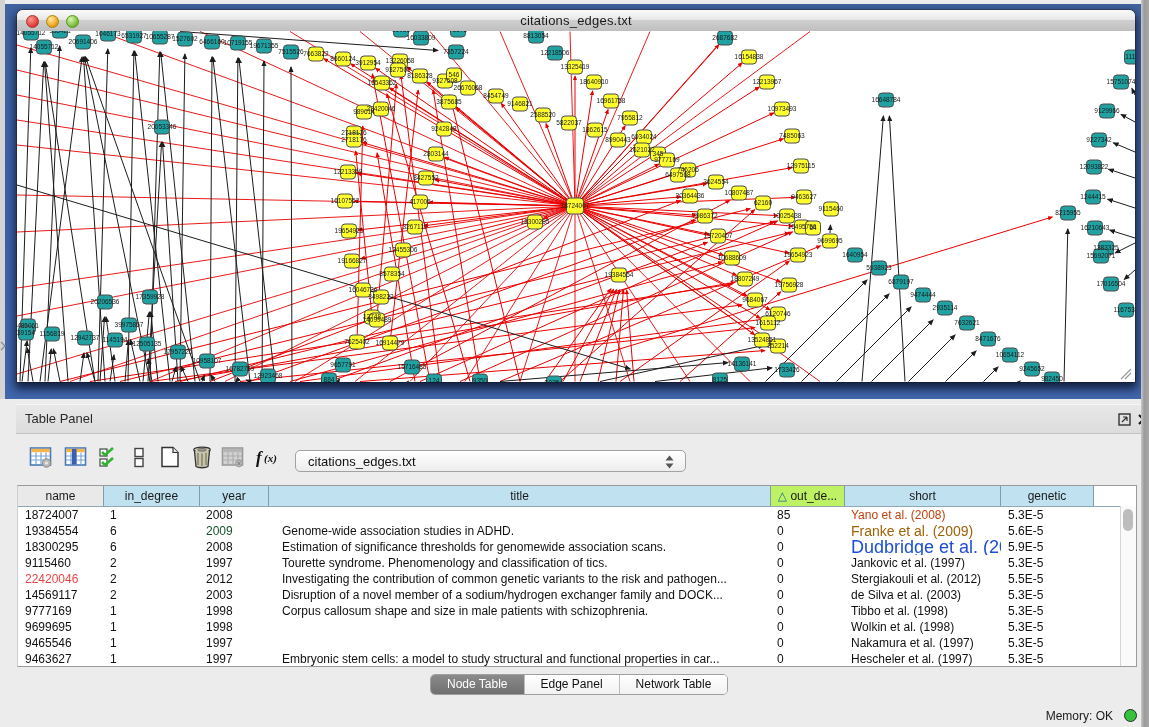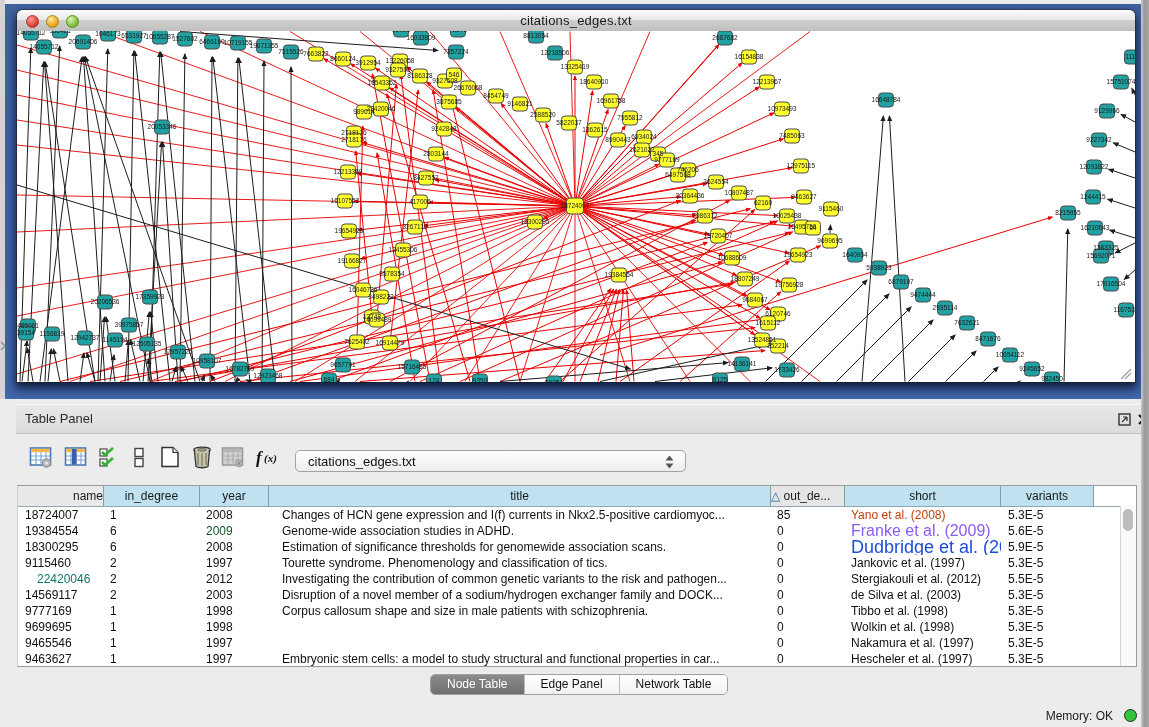--- a/index.html
+++ b/index.html
@@ -548,57 +548,56 @@
         <div id="combo">citations_edges.txt
     <svg width="11" height="14" style="position:absolute;right:10px;top:4px" viewBox="0 0 11 14">
             <path d="M5.5 0.5 L9.5 5.5 H1.5 z" fill="#555"></path>
             <path d="M5.5 13.5 L9.5 8.5 H1.5 z" fill="#555"></path>
           </svg>
   </div>
       </div>
  </div>
  <div id="tablewrap">
    <div style="position:absolute;left:0;top:0;width:1103px;height:20px;border-bottom:1px solid #8ea8b5">
-        <div style="position:absolute;left:0px;top:0;width:86px;height:20px;background:#e9e9e9;border-right:1px solid #7e9eae;box-sizing:border-box;text-align:right;line-height:20px;font-size:12px;color:#1a1a1a">name</div>
+        <div style="position:absolute;left:0px;top:0;width:86px;height:20px;background:#e9e9e9;border-right:1px solid #7e9eae;box-sizing:border-box;text-align:center;line-height:20px;font-size:12px;color:#1a1a1a">name</div>
         <div style="position:absolute;left:86px;top:0;width:96px;height:20px;background:#bfe1f0;border-right:1px solid #7e9eae;box-sizing:border-box;text-align:center;line-height:20px;font-size:12px;color:#1a1a1a">in_degree</div>
         <div style="position:absolute;left:182px;top:0;width:69px;height:20px;background:#bfe1f0;border-right:1px solid #7e9eae;box-sizing:border-box;text-align:center;line-height:20px;font-size:12px;color:#1a1a1a">year</div>
         <div style="position:absolute;left:251px;top:0;width:502px;height:20px;background:#bfe1f0;border-right:1px solid #7e9eae;box-sizing:border-box;text-align:center;line-height:20px;font-size:12px;color:#1a1a1a">title</div>
-        <div style="position:absolute;left:753px;top:0;width:74px;height:20px;background:#e5e5e5;border-right:1px solid #7e9eae;box-sizing:border-box;text-align:left;line-height:20px;font-size:12px;color:#1a1a1a"><span style="color:#1f6f9f">△</span> out_de...</div>
+        <div style="position:absolute;left:753px;top:0;width:74px;height:20px;background:#bef264;border-right:1px solid #7e9eae;box-sizing:border-box;text-align:center;line-height:20px;font-size:12px;color:#1a1a1a"><span style="color:#1f6f9f">△</span> out_de...</div>
         <div style="position:absolute;left:827px;top:0;width:156px;height:20px;background:#bfe1f0;border-right:1px solid #7e9eae;box-sizing:border-box;text-align:center;line-height:20px;font-size:12px;color:#1a1a1a">short</div>
-        <div style="position:absolute;left:983px;top:0;width:93px;height:20px;background:#bfe1f0;border-right:1px solid #7e9eae;box-sizing:border-box;text-align:center;line-height:20px;font-size:12px;color:#1a1a1a">variants</div>
+        <div style="position:absolute;left:983px;top:0;width:93px;height:20px;background:#bfe1f0;border-right:1px solid #7e9eae;box-sizing:border-box;text-align:center;line-height:20px;font-size:12px;color:#1a1a1a">genetic</div>
       </div>
    <div style="position:absolute;left:0px;top:21px;width:86px;height:16px;line-height:16px;font-size:12px;color:#111;padding-left:7px;white-space:nowrap;overflow:hidden;box-sizing:border-box">18724007</div>
       <div style="position:absolute;left:86px;top:21px;width:96px;height:16px;line-height:16px;font-size:12px;color:#111;padding-left:6px;white-space:nowrap;overflow:hidden;box-sizing:border-box">1</div>
       <div style="position:absolute;left:182px;top:21px;width:69px;height:16px;line-height:16px;font-size:12px;color:#111;padding-left:6px;white-space:nowrap;overflow:hidden;box-sizing:border-box">2008</div>
-      <div style="position:absolute;left:251px;top:21px;width:502px;height:16px;line-height:16px;font-size:12px;color:#111;padding-left:13px;white-space:nowrap;overflow:hidden;box-sizing:border-box">Changes of HCN gene expression and I(f) currents in Nkx2.5-positive cardiomyoc...</div>
       <div style="position:absolute;left:753px;top:21px;width:74px;height:16px;line-height:16px;font-size:12px;color:#111;padding-left:6px;white-space:nowrap;overflow:hidden;box-sizing:border-box">85</div>
       <div style="position:absolute;left:827px;top:21px;width:156px;height:16px;line-height:16px;font-size:12px;color:#c2410c;padding-left:6px;white-space:nowrap;overflow:hidden;box-sizing:border-box">Yano et al. (2008)</div>
       <div style="position:absolute;left:983px;top:21px;width:93px;height:16px;line-height:16px;font-size:12px;color:#111;padding-left:7px;white-space:nowrap;overflow:hidden;box-sizing:border-box">5.3E-5</div>
       <div style="position:absolute;left:0px;top:37px;width:86px;height:16px;line-height:16px;font-size:12px;color:#111;padding-left:7px;white-space:nowrap;overflow:hidden;box-sizing:border-box">19384554</div>
       <div style="position:absolute;left:86px;top:37px;width:96px;height:16px;line-height:16px;font-size:12px;color:#111;padding-left:6px;white-space:nowrap;overflow:hidden;box-sizing:border-box">6</div>
       <div style="position:absolute;left:182px;top:37px;width:69px;height:16px;line-height:16px;font-size:12px;color:#14532d;padding-left:6px;white-space:nowrap;overflow:hidden;box-sizing:border-box">2009</div>
       <div style="position:absolute;left:251px;top:37px;width:502px;height:16px;line-height:16px;font-size:12px;color:#111;padding-left:13px;white-space:nowrap;overflow:hidden;box-sizing:border-box">Genome-wide association studies in ADHD.</div>
       <div style="position:absolute;left:753px;top:37px;width:74px;height:16px;line-height:16px;font-size:12px;color:#111;padding-left:6px;white-space:nowrap;overflow:hidden;box-sizing:border-box">0</div>
-      <div style="position:absolute;left:827px;top:37px;width:156px;height:16px;line-height:16px;font-size:16px;color:#8b5cf6;padding-left:6px;white-space:nowrap;overflow:hidden;box-sizing:border-box">Franke et al. (2009)</div>
+      <div style="position:absolute;left:827px;top:37px;width:156px;height:16px;line-height:16px;font-size:14px;color:#a16207;padding-left:6px;white-space:nowrap;overflow:hidden;box-sizing:border-box">Franke et al. (2009)</div>
       <div style="position:absolute;left:983px;top:37px;width:93px;height:16px;line-height:16px;font-size:12px;color:#111;padding-left:7px;white-space:nowrap;overflow:hidden;box-sizing:border-box">5.6E-5</div>
       <div style="position:absolute;left:0px;top:53px;width:86px;height:16px;line-height:16px;font-size:12px;color:#111;padding-left:7px;white-space:nowrap;overflow:hidden;box-sizing:border-box">18300295</div>
       <div style="position:absolute;left:86px;top:53px;width:96px;height:16px;line-height:16px;font-size:12px;color:#111;padding-left:6px;white-space:nowrap;overflow:hidden;box-sizing:border-box">6</div>
       <div style="position:absolute;left:182px;top:53px;width:69px;height:16px;line-height:16px;font-size:12px;color:#111;padding-left:6px;white-space:nowrap;overflow:hidden;box-sizing:border-box">2008</div>
       <div style="position:absolute;left:251px;top:53px;width:502px;height:16px;line-height:16px;font-size:12px;color:#111;padding-left:13px;white-space:nowrap;overflow:hidden;box-sizing:border-box">Estimation of significance thresholds for genomewide association scans.</div>
       <div style="position:absolute;left:753px;top:53px;width:74px;height:16px;line-height:16px;font-size:12px;color:#111;padding-left:6px;white-space:nowrap;overflow:hidden;box-sizing:border-box">0</div>
       <div style="position:absolute;left:827px;top:53px;width:156px;height:16px;line-height:16px;font-size:18px;color:#1d4ed8;padding-left:6px;white-space:nowrap;overflow:hidden;box-sizing:border-box">Dudbridge et al. (2008)</div>
       <div style="position:absolute;left:983px;top:53px;width:93px;height:16px;line-height:16px;font-size:12px;color:#111;padding-left:7px;white-space:nowrap;overflow:hidden;box-sizing:border-box">5.9E-5</div>
       <div style="position:absolute;left:0px;top:69px;width:86px;height:16px;line-height:16px;font-size:12px;color:#111;padding-left:7px;white-space:nowrap;overflow:hidden;box-sizing:border-box">9115460</div>
       <div style="position:absolute;left:86px;top:69px;width:96px;height:16px;line-height:16px;font-size:12px;color:#111;padding-left:6px;white-space:nowrap;overflow:hidden;box-sizing:border-box">2</div>
       <div style="position:absolute;left:182px;top:69px;width:69px;height:16px;line-height:16px;font-size:12px;color:#111;padding-left:6px;white-space:nowrap;overflow:hidden;box-sizing:border-box">1997</div>
       <div style="position:absolute;left:251px;top:69px;width:502px;height:16px;line-height:16px;font-size:12px;color:#111;padding-left:13px;white-space:nowrap;overflow:hidden;box-sizing:border-box">Tourette syndrome. Phenomenology and classification of tics.</div>
       <div style="position:absolute;left:753px;top:69px;width:74px;height:16px;line-height:16px;font-size:12px;color:#111;padding-left:6px;white-space:nowrap;overflow:hidden;box-sizing:border-box">0</div>
       <div style="position:absolute;left:827px;top:69px;width:156px;height:16px;line-height:16px;font-size:12px;color:#111;padding-left:6px;white-space:nowrap;overflow:hidden;box-sizing:border-box">Jankovic et al. (1997)</div>
       <div style="position:absolute;left:983px;top:69px;width:93px;height:16px;line-height:16px;font-size:12px;color:#111;padding-left:7px;white-space:nowrap;overflow:hidden;box-sizing:border-box">5.3E-5</div>
-      <div style="position:absolute;left:0px;top:85px;width:86px;height:16px;line-height:16px;font-size:12px;color:#0f766e;padding-left:19px;white-space:nowrap;overflow:hidden;box-sizing:border-box">22420046</div>
+      <div style="position:absolute;left:0px;top:85px;width:86px;height:16px;line-height:16px;font-size:12px;color:#ef4444;padding-left:7px;white-space:nowrap;overflow:hidden;box-sizing:border-box">22420046</div>
       <div style="position:absolute;left:86px;top:85px;width:96px;height:16px;line-height:16px;font-size:12px;color:#111;padding-left:6px;white-space:nowrap;overflow:hidden;box-sizing:border-box">2</div>
       <div style="position:absolute;left:182px;top:85px;width:69px;height:16px;line-height:16px;font-size:12px;color:#111;padding-left:6px;white-space:nowrap;overflow:hidden;box-sizing:border-box">2012</div>
       <div style="position:absolute;left:251px;top:85px;width:502px;height:16px;line-height:16px;font-size:12px;color:#111;padding-left:13px;white-space:nowrap;overflow:hidden;box-sizing:border-box">Investigating the contribution of common genetic variants to the risk and pathogen...</div>
       <div style="position:absolute;left:753px;top:85px;width:74px;height:16px;line-height:16px;font-size:12px;color:#111;padding-left:6px;white-space:nowrap;overflow:hidden;box-sizing:border-box">0</div>
       <div style="position:absolute;left:827px;top:85px;width:156px;height:16px;line-height:16px;font-size:12px;color:#111;padding-left:6px;white-space:nowrap;overflow:hidden;box-sizing:border-box">Stergiakouli et al. (2012)</div>
       <div style="position:absolute;left:983px;top:85px;width:93px;height:16px;line-height:16px;font-size:12px;color:#111;padding-left:7px;white-space:nowrap;overflow:hidden;box-sizing:border-box">5.5E-5</div>
       <div style="position:absolute;left:0px;top:101px;width:86px;height:16px;line-height:16px;font-size:12px;color:#111;padding-left:7px;white-space:nowrap;overflow:hidden;box-sizing:border-box">14569117</div>
       <div style="position:absolute;left:86px;top:101px;width:96px;height:16px;line-height:16px;font-size:12px;color:#111;padding-left:6px;white-space:nowrap;overflow:hidden;box-sizing:border-box">2</div>
       <div style="position:absolute;left:182px;top:101px;width:69px;height:16px;line-height:16px;font-size:12px;color:#111;padding-left:6px;white-space:nowrap;overflow:hidden;box-sizing:border-box">2003</div>
       <div style="position:absolute;left:251px;top:101px;width:502px;height:16px;line-height:16px;font-size:12px;color:#111;padding-left:13px;white-space:nowrap;overflow:hidden;box-sizing:border-box">Disruption of a novel member of a sodium/hydrogen exchanger family and DOCK...</div>

